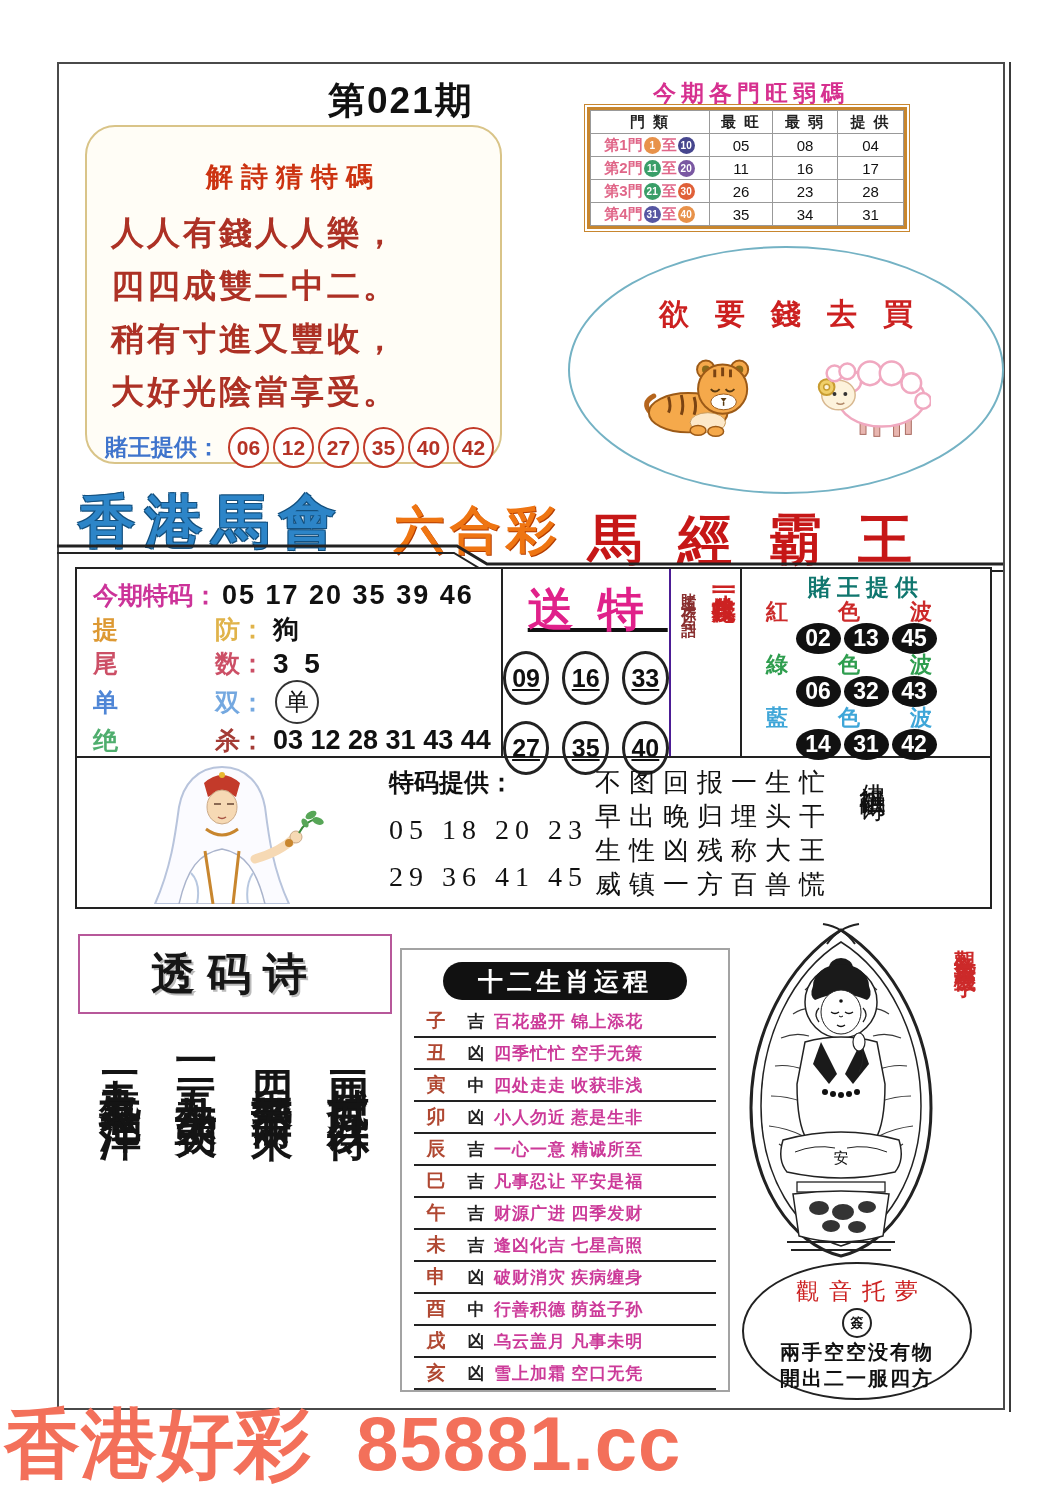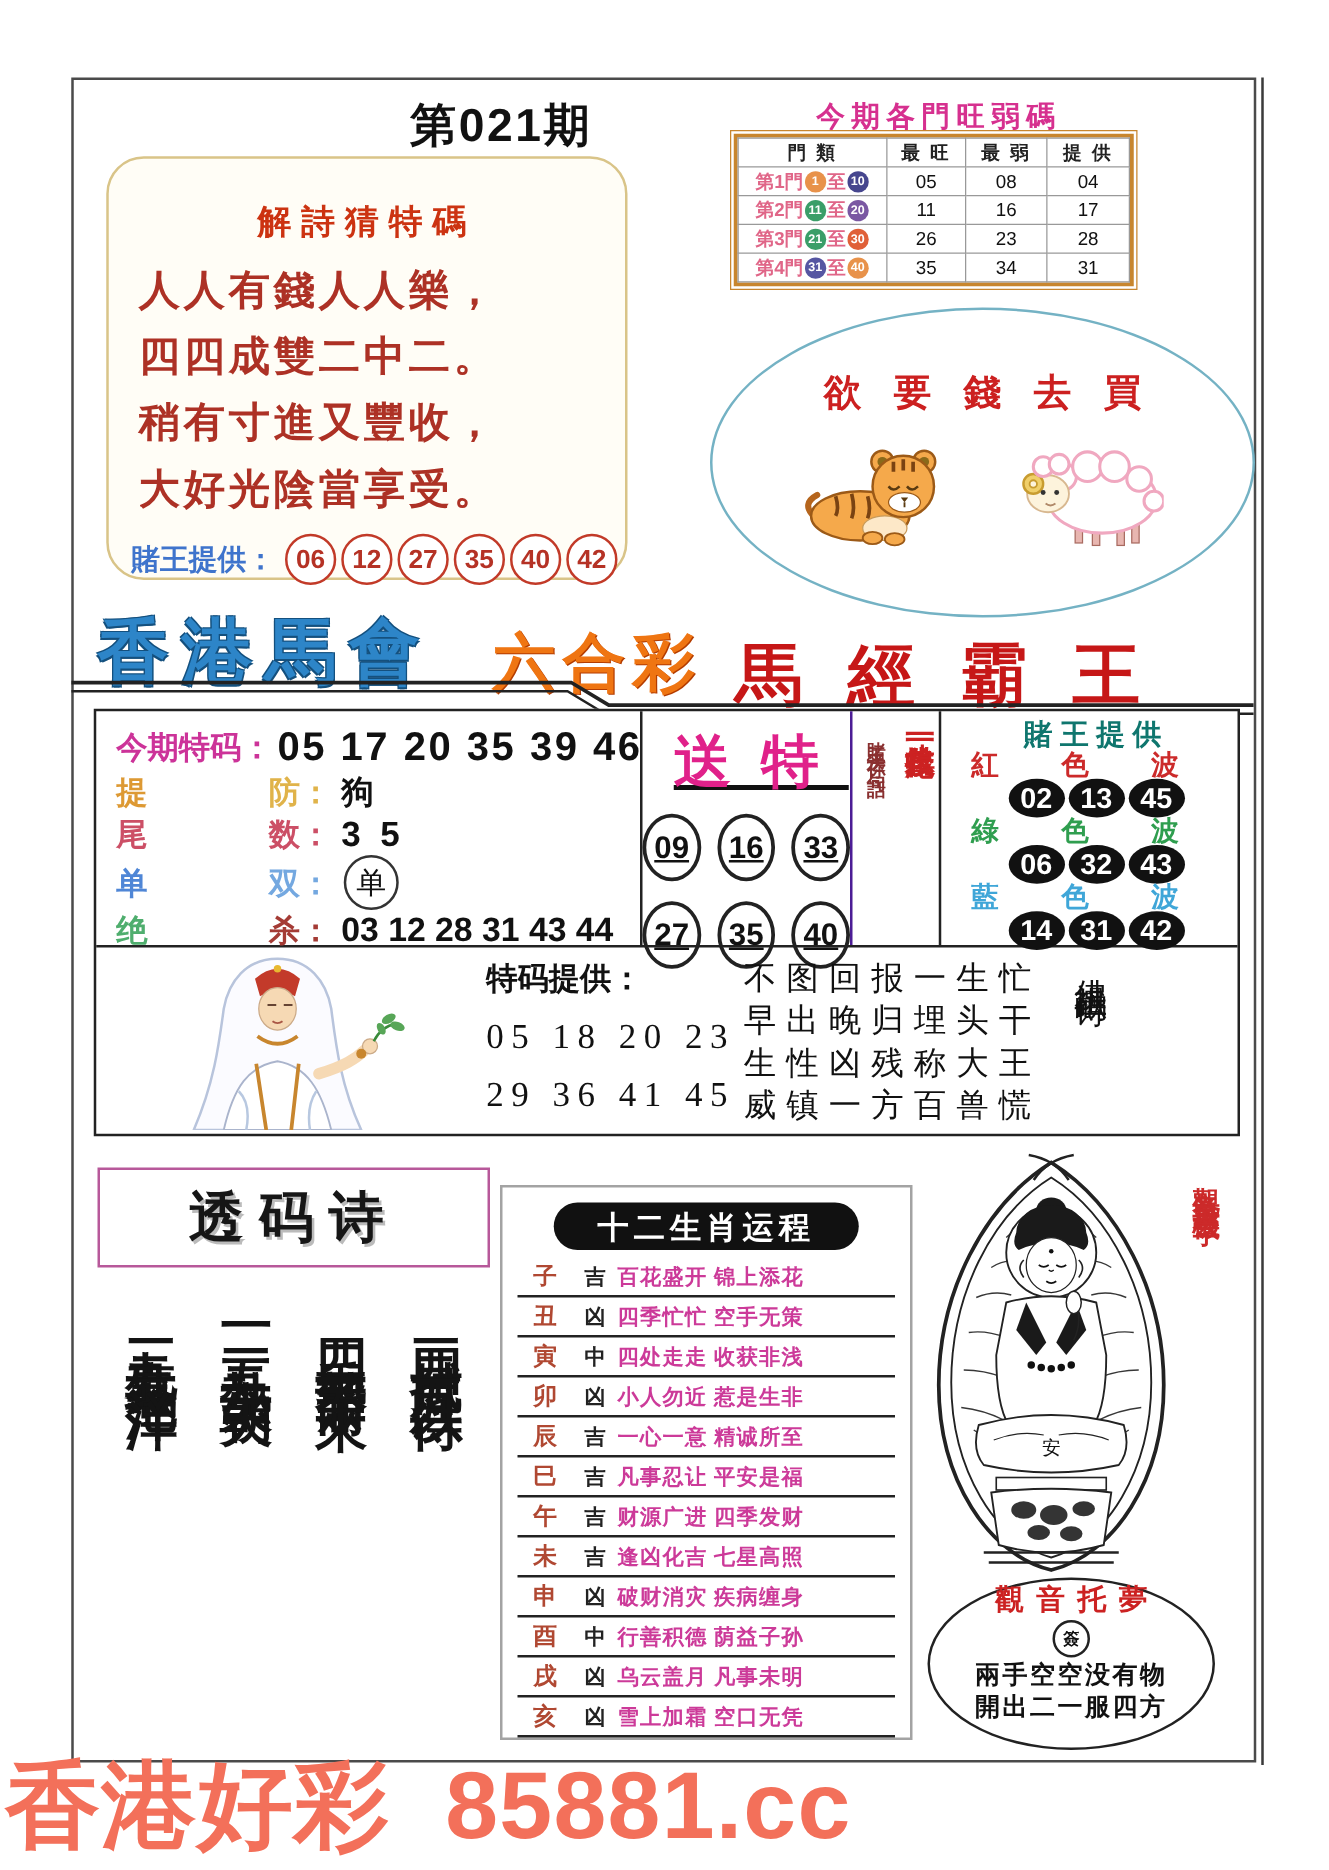--- a/index.html
+++ b/index.html
@@ -62,21 +62,21 @@
   
   .grid{left:75px;top:567px;width:913px;height:338px;border:2px solid #222;background:#fff;}
   .grid-row1{display:flex;height:187px;border-bottom:2px solid #222;}
   .cell1{width:437px;border-right:2px solid #222;box-sizing:border-box;
          padding:10px 10px 8px 16px;display:flex;flex-direction:column;justify-content:space-between;}
   .cell2{width:168px;border-right:2px solid #4c1d95;box-sizing:border-box;text-align:center;text-decoration:underline;}
   .cell3{width:118px;border-right:2px solid #222;box-sizing:border-box;display:flex;}
   .cell4{flex:1;box-sizing:border-box;padding:4px 8px;}
   .tiprow{display:flex;align-items:center;}
   .tema-label{font-size:25px;font-weight:bold;color:#cc3399;white-space:nowrap;}
-  .tema-nums{font-size:32px;font-weight:bold;color:#111;letter-spacing:2px;margin-left:4px;white-space:nowrap;}
+  .tema-nums{font-size:27px;font-weight:bold;color:#111;letter-spacing:2px;margin-left:4px;white-space:nowrap;}
   .lblpair{display:inline-flex;width:172px;justify-content:space-between;font-size:25px;font-weight:bold;}
   .val{font-size:26px;font-weight:bold;color:#111;margin-left:8px;white-space:nowrap;}
   .parity-circle{width:40px;height:40px;border:2px solid #333;border-radius:50%;
         display:flex;align-items:center;justify-content:center;font-size:24px;}
   .songte-title{margin-top:10px;font-size:46px;font-weight:900;color:#e0218a;
         letter-spacing:24px;padding-left:24px;}
   .songte-row{display:flex;justify-content:center;gap:13px;margin-top:10px;}
   .scircle{width:48px;height:48px;border:3px solid #222;border-radius:50%;
         display:flex;align-items:center;justify-content:center;font-size:25px;font-weight:bold;}
   .small-v{writing-mode:vertical-rl;font-size:15px;color:#8a3030;font-weight:bold;
@@ -120,21 +120,21 @@
         font-family:"Liberation Serif",serif;}
   .zluck{width:36px;text-align:center;color:#222;font-size:17px;font-weight:bold;}
   .ztext{flex:1;color:#cc3a99;font-size:17px;font-weight:bold;letter-spacing:1px;
         font-family:"Liberation Serif",serif;white-space:nowrap;}
 
   
   .gold-v{left:950px;top:932px;writing-mode:vertical-rl;font-size:22px;color:#cc2a2a;
         font-weight:bold;letter-spacing:4px;height:180px;}
   .dream-oval{left:742px;top:1262px;width:226px;height:134px;border:2px solid #222;
         border-radius:50%;background:#fff;text-align:center;z-index:3;}
-  .dream-title{font-size:23px;font-weight:bold;color:#cc2222;letter-spacing:10px;padding-left:10px;}
+  .dream-title{margin-top:12px;font-size:23px;font-weight:normal;color:#cc2222;letter-spacing:10px;padding-left:10px;}
   .stamp{width:26px;height:26px;border:2px solid #222;border-radius:50%;margin:1px auto;
         display:flex;align-items:center;justify-content:center;font-size:13px;font-weight:bold;}
   .dream-line{font-size:20px;font-weight:bold;letter-spacing:2px;line-height:26px;
         font-family:"Liberation Serif",serif;}
 
   
   .brand{left:4px;top:1394px;font-size:76px;font-weight:900;color:#f3705a;
         white-space:pre;z-index:5;letter-spacing:1px;}
 </style>
 </head>

